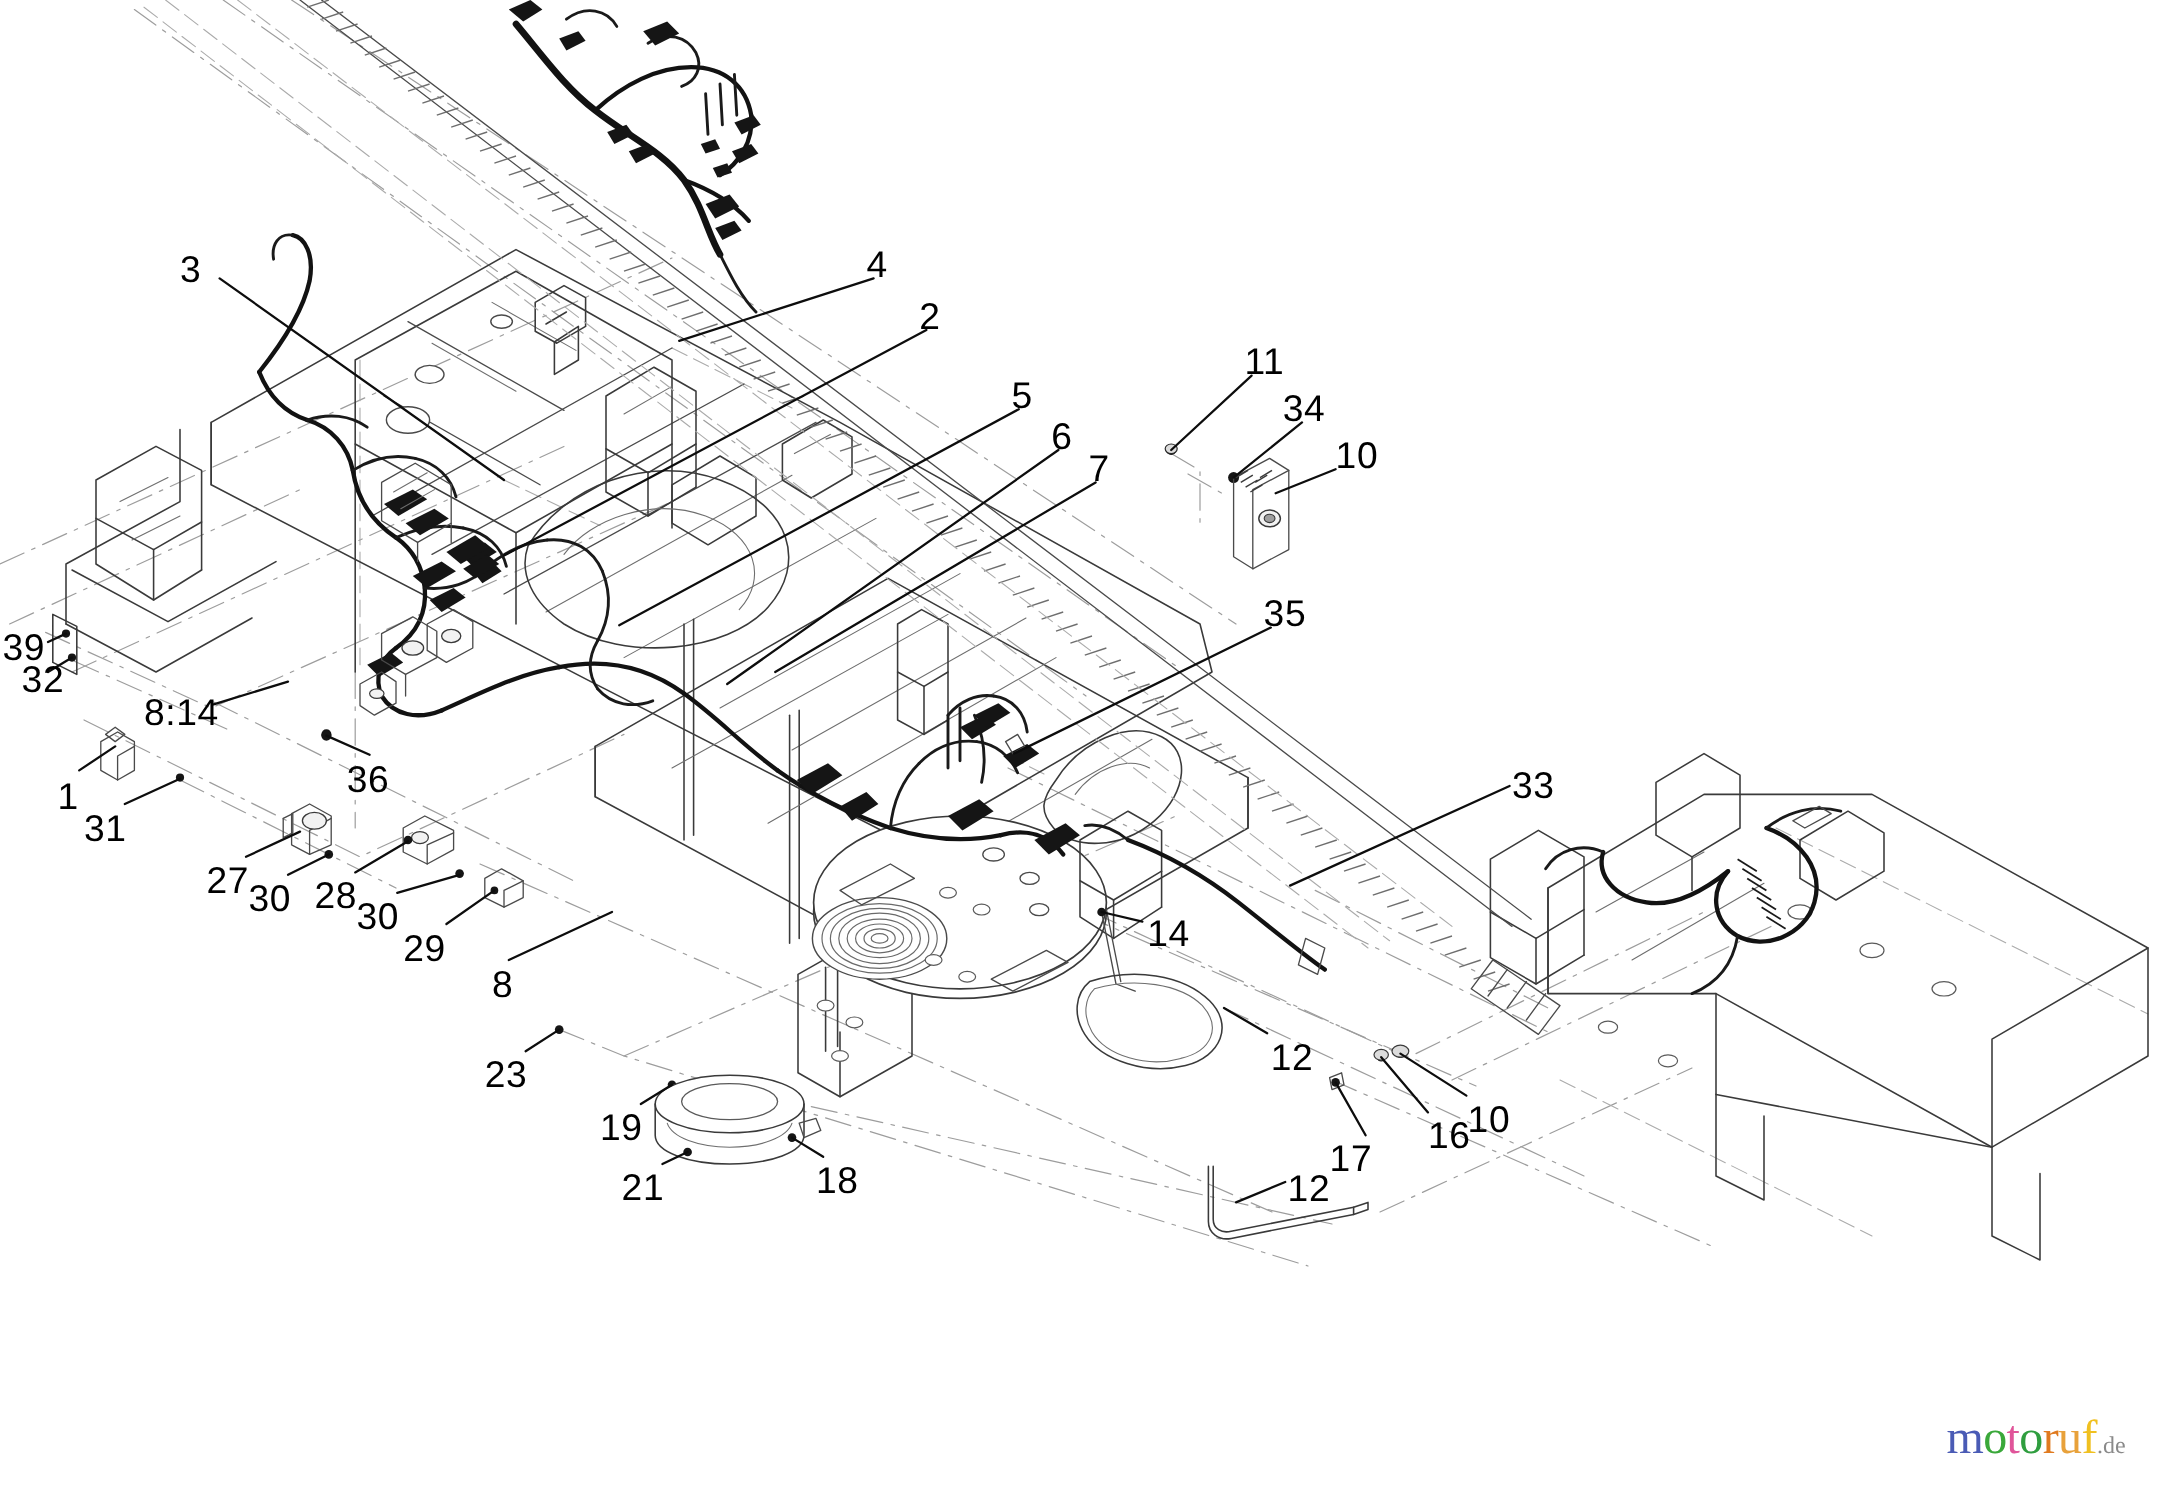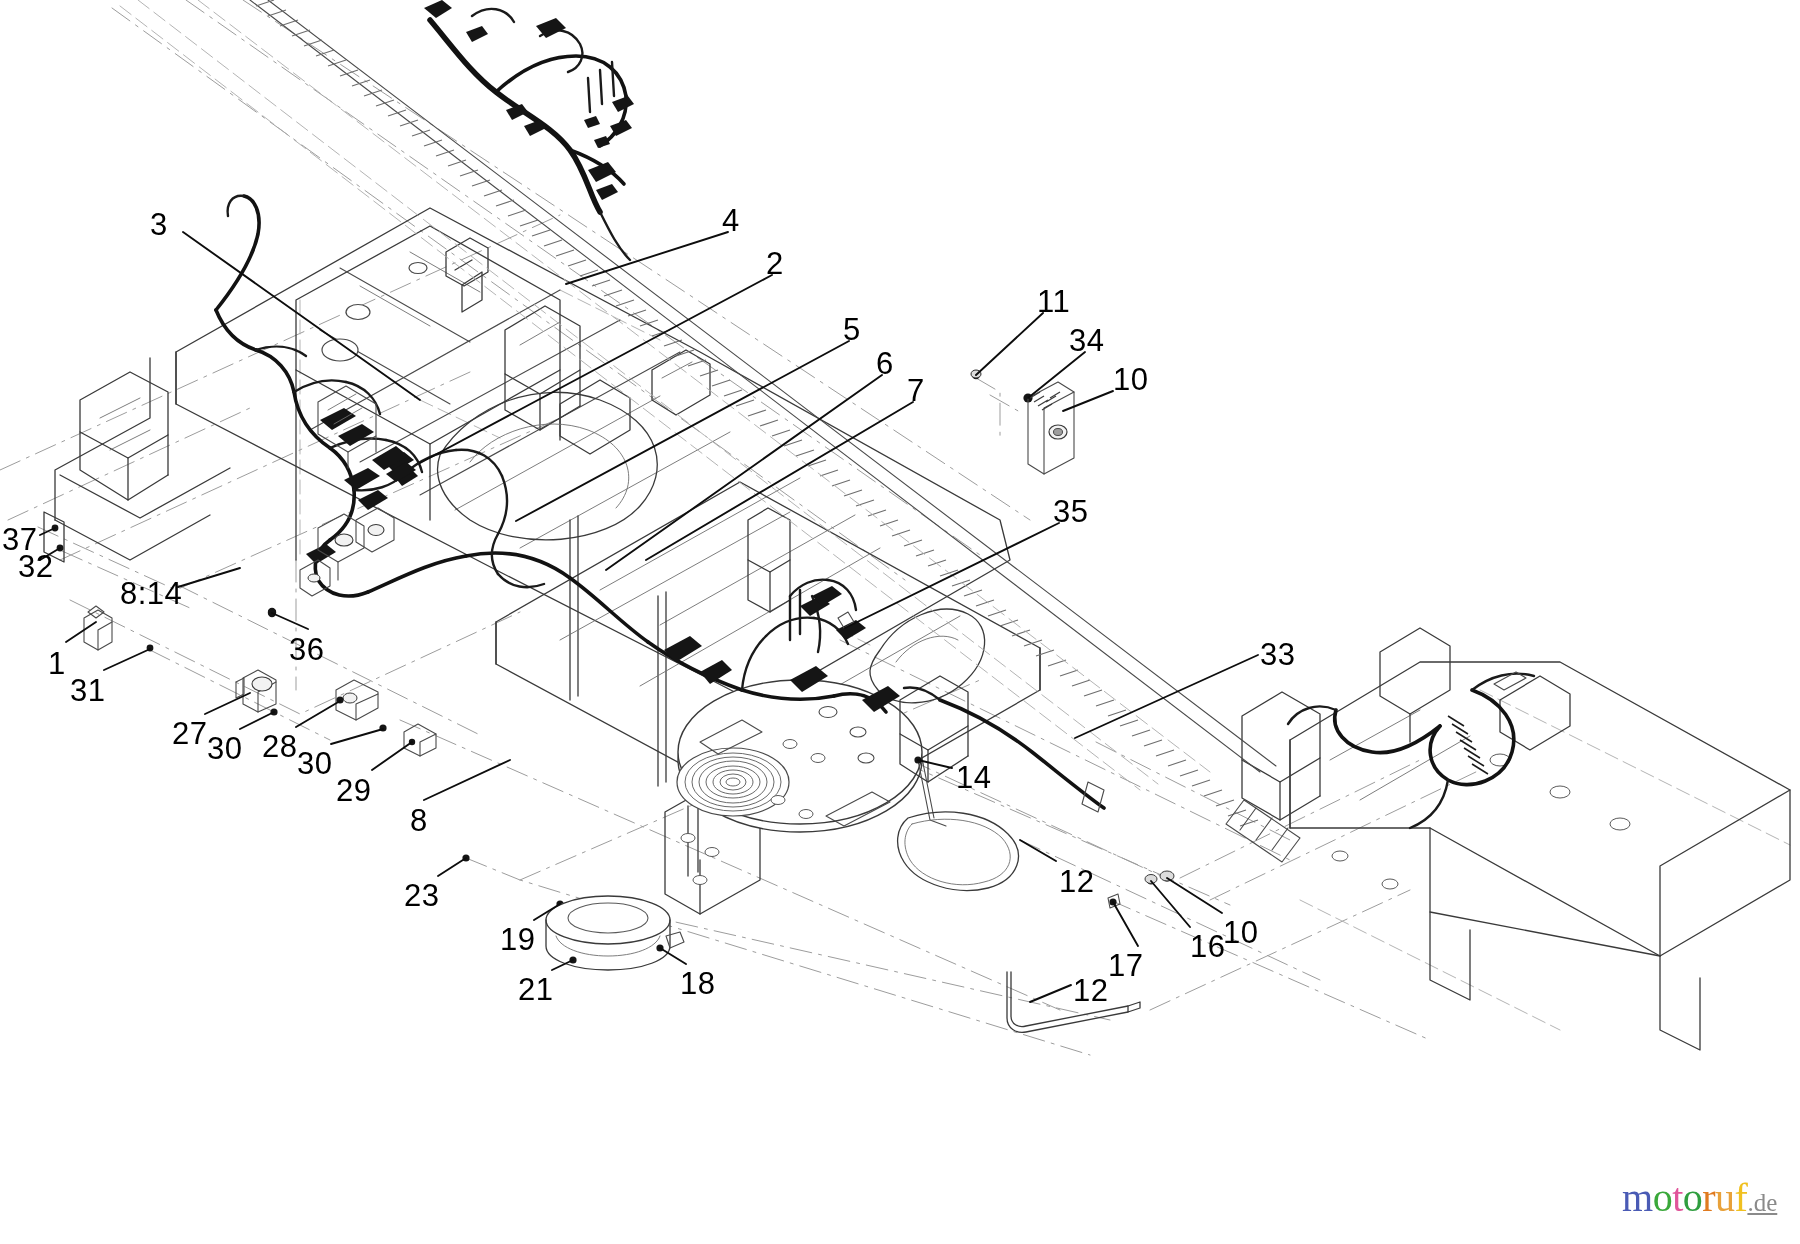--- a/index.html
+++ b/index.html
@@ -37,24 +37,23 @@
     left: 1622px;
     top: 1178px;
     font-family: "Liberation Serif", serif;
     font-size: 40px;
     line-height: 1;
     white-space: nowrap;
     letter-spacing: -0.5px;
   }
   #watermark .l { display: inline-block; }
   #watermark .suffix {
-    font-size: 25px;
+    font-size: 20px;
     color: #8a8a8a;
     letter-spacing: 0;
-    text-decoration: underline;
   }
 </style>
 </head>
 <body>
 
 <div id="page">
 
   <svg id="diagram-svg" viewBox="0 0 1800 1244">
     <defs>
       <style>
@@ -570,21 +569,21 @@
       <div class="callout" style="left: 150px; top: 209px;">3</div>
       <div class="callout" style="left: 722px; top: 205px;">4</div>
       <div class="callout" style="left: 766px; top: 248px;">2</div>
       <div class="callout" style="left: 843px; top: 314px;">5</div>
       <div class="callout" style="left: 876px; top: 348px;">6</div>
       <div class="callout" style="left: 907px; top: 375px;">7</div>
       <div class="callout" style="left: 1037px; top: 286px;">11</div>
       <div class="callout" style="left: 1069px; top: 325px;">34</div>
       <div class="callout" style="left: 1113px; top: 364px;">10</div>
       <div class="callout" style="left: 1053px; top: 496px;">35</div>
-      <div class="callout" style="left: 2px; top: 524px;">37</div>
+      <div class="callout" style="left: 2px; top: 524px;">39</div>
       <div class="callout" style="left: 18px; top: 551px;">32</div>
       <div class="callout" style="left: 120px; top: 578px;">8:14</div>
       <div class="callout" style="left: 48px; top: 648px;">1</div>
       <div class="callout" style="left: 70px; top: 675px;">31</div>
       <div class="callout" style="left: 289px; top: 634px;">36</div>
       <div class="callout" style="left: 172px; top: 718px;">27</div>
       <div class="callout" style="left: 207px; top: 733px;">30</div>
       <div class="callout" style="left: 262px; top: 731px;">28</div>
       <div class="callout" style="left: 297px; top: 748px;">30</div>
       <div class="callout" style="left: 336px; top: 775px;">29</div>

